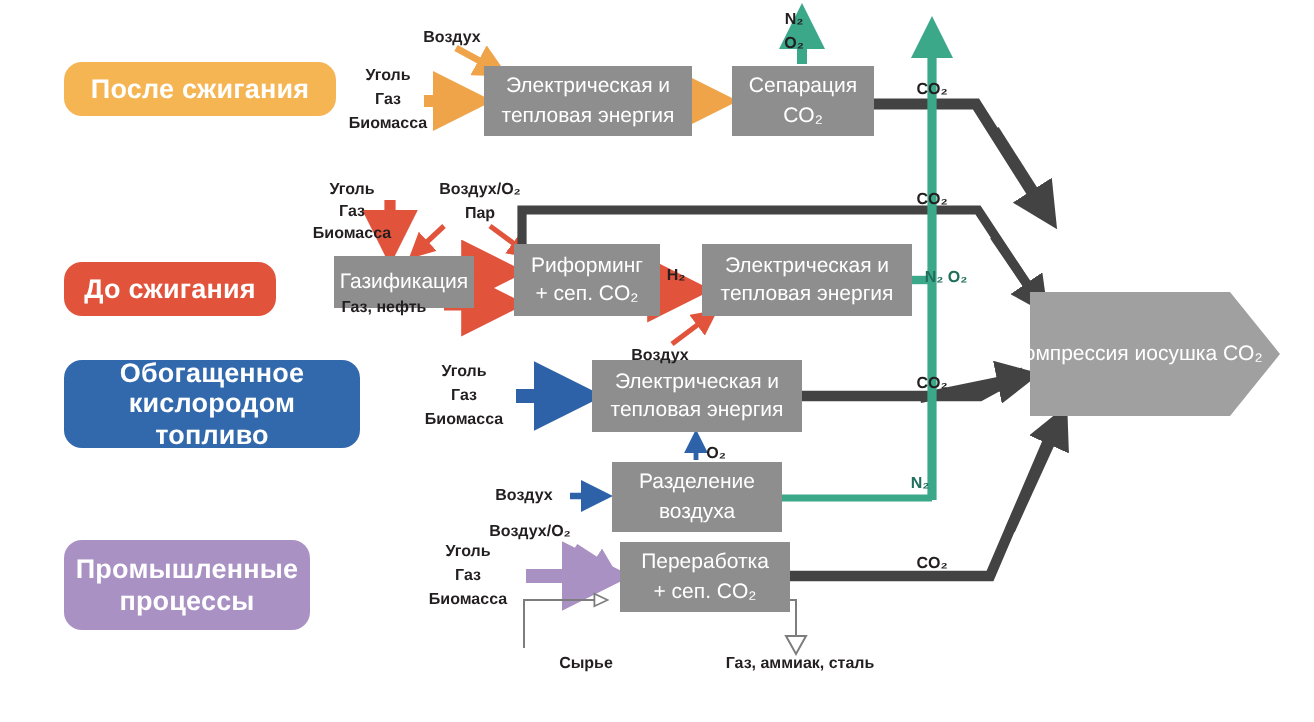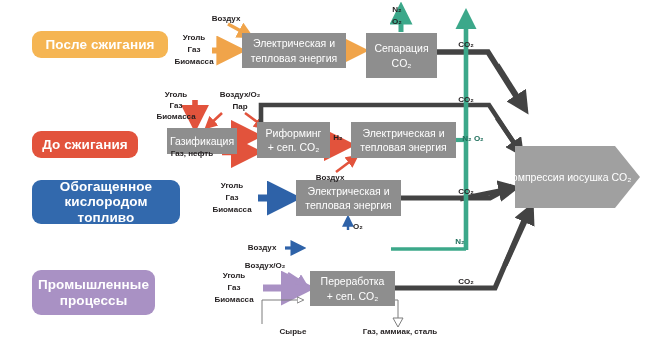--- a/index.html
+++ b/index.html
@@ -44,21 +44,21 @@
     align-items:center;justify-content:center;
     text-align:center;
     font-size:10.5px;
     line-height:1.35;
     box-sizing:border-box;
     padding:1px 2px;
   }
   .box span{display:block;white-space:nowrap;}
 
   .b-post-energy {left:242px;top:33px;width:104px;height:35px;}
-  .b-post-sep    {left:366px;top:33px;width:71px;height:45px;}
+  .b-post-sep    {left:366px;top:33px;width:71px;height:35px;}
   .b-gasif       {left:167px;top:128px;width:70px;height:26px;}
   .b-reform      {left:257px;top:122px;width:73px;height:36px;}
   .b-pre-energy  {left:351px;top:122px;width:105px;height:36px;}
   .b-oxy-energy  {left:296px;top:180px;width:105px;height:36px;}
   .b-airsep      {left:306px;top:231px;width:85px;height:35px;}
   .b-process     {left:310px;top:271px;width:85px;height:35px;}
 
   
   .b-compress{
     position:absolute;left:515px;top:146px;width:125px;height:62px;
@@ -209,20 +209,24 @@
     <span>Риформинг</span>
     <span>+ сеп. CO₂</span>
   </div>
   <div class="box b-pre-energy">
     <span>Электрическая и</span>
     <span>тепловая энергия</span>
   </div>
   <div class="box b-oxy-energy">
     <span>Электрическая и</span>
     <span>тепловая энергия</span>
+  </div>
+  <div class="box b-airsep">
+    <span>Разделение</span>
+    <span>воздуха</span>
   </div>
   <div class="box b-process">
     <span>Переработка</span>
     <span>+ сеп. CO₂</span>
   </div>
   <div class="b-compress">
     <span>Компрессия и</span>
     <span>осушка CO₂</span>
   </div>
 

